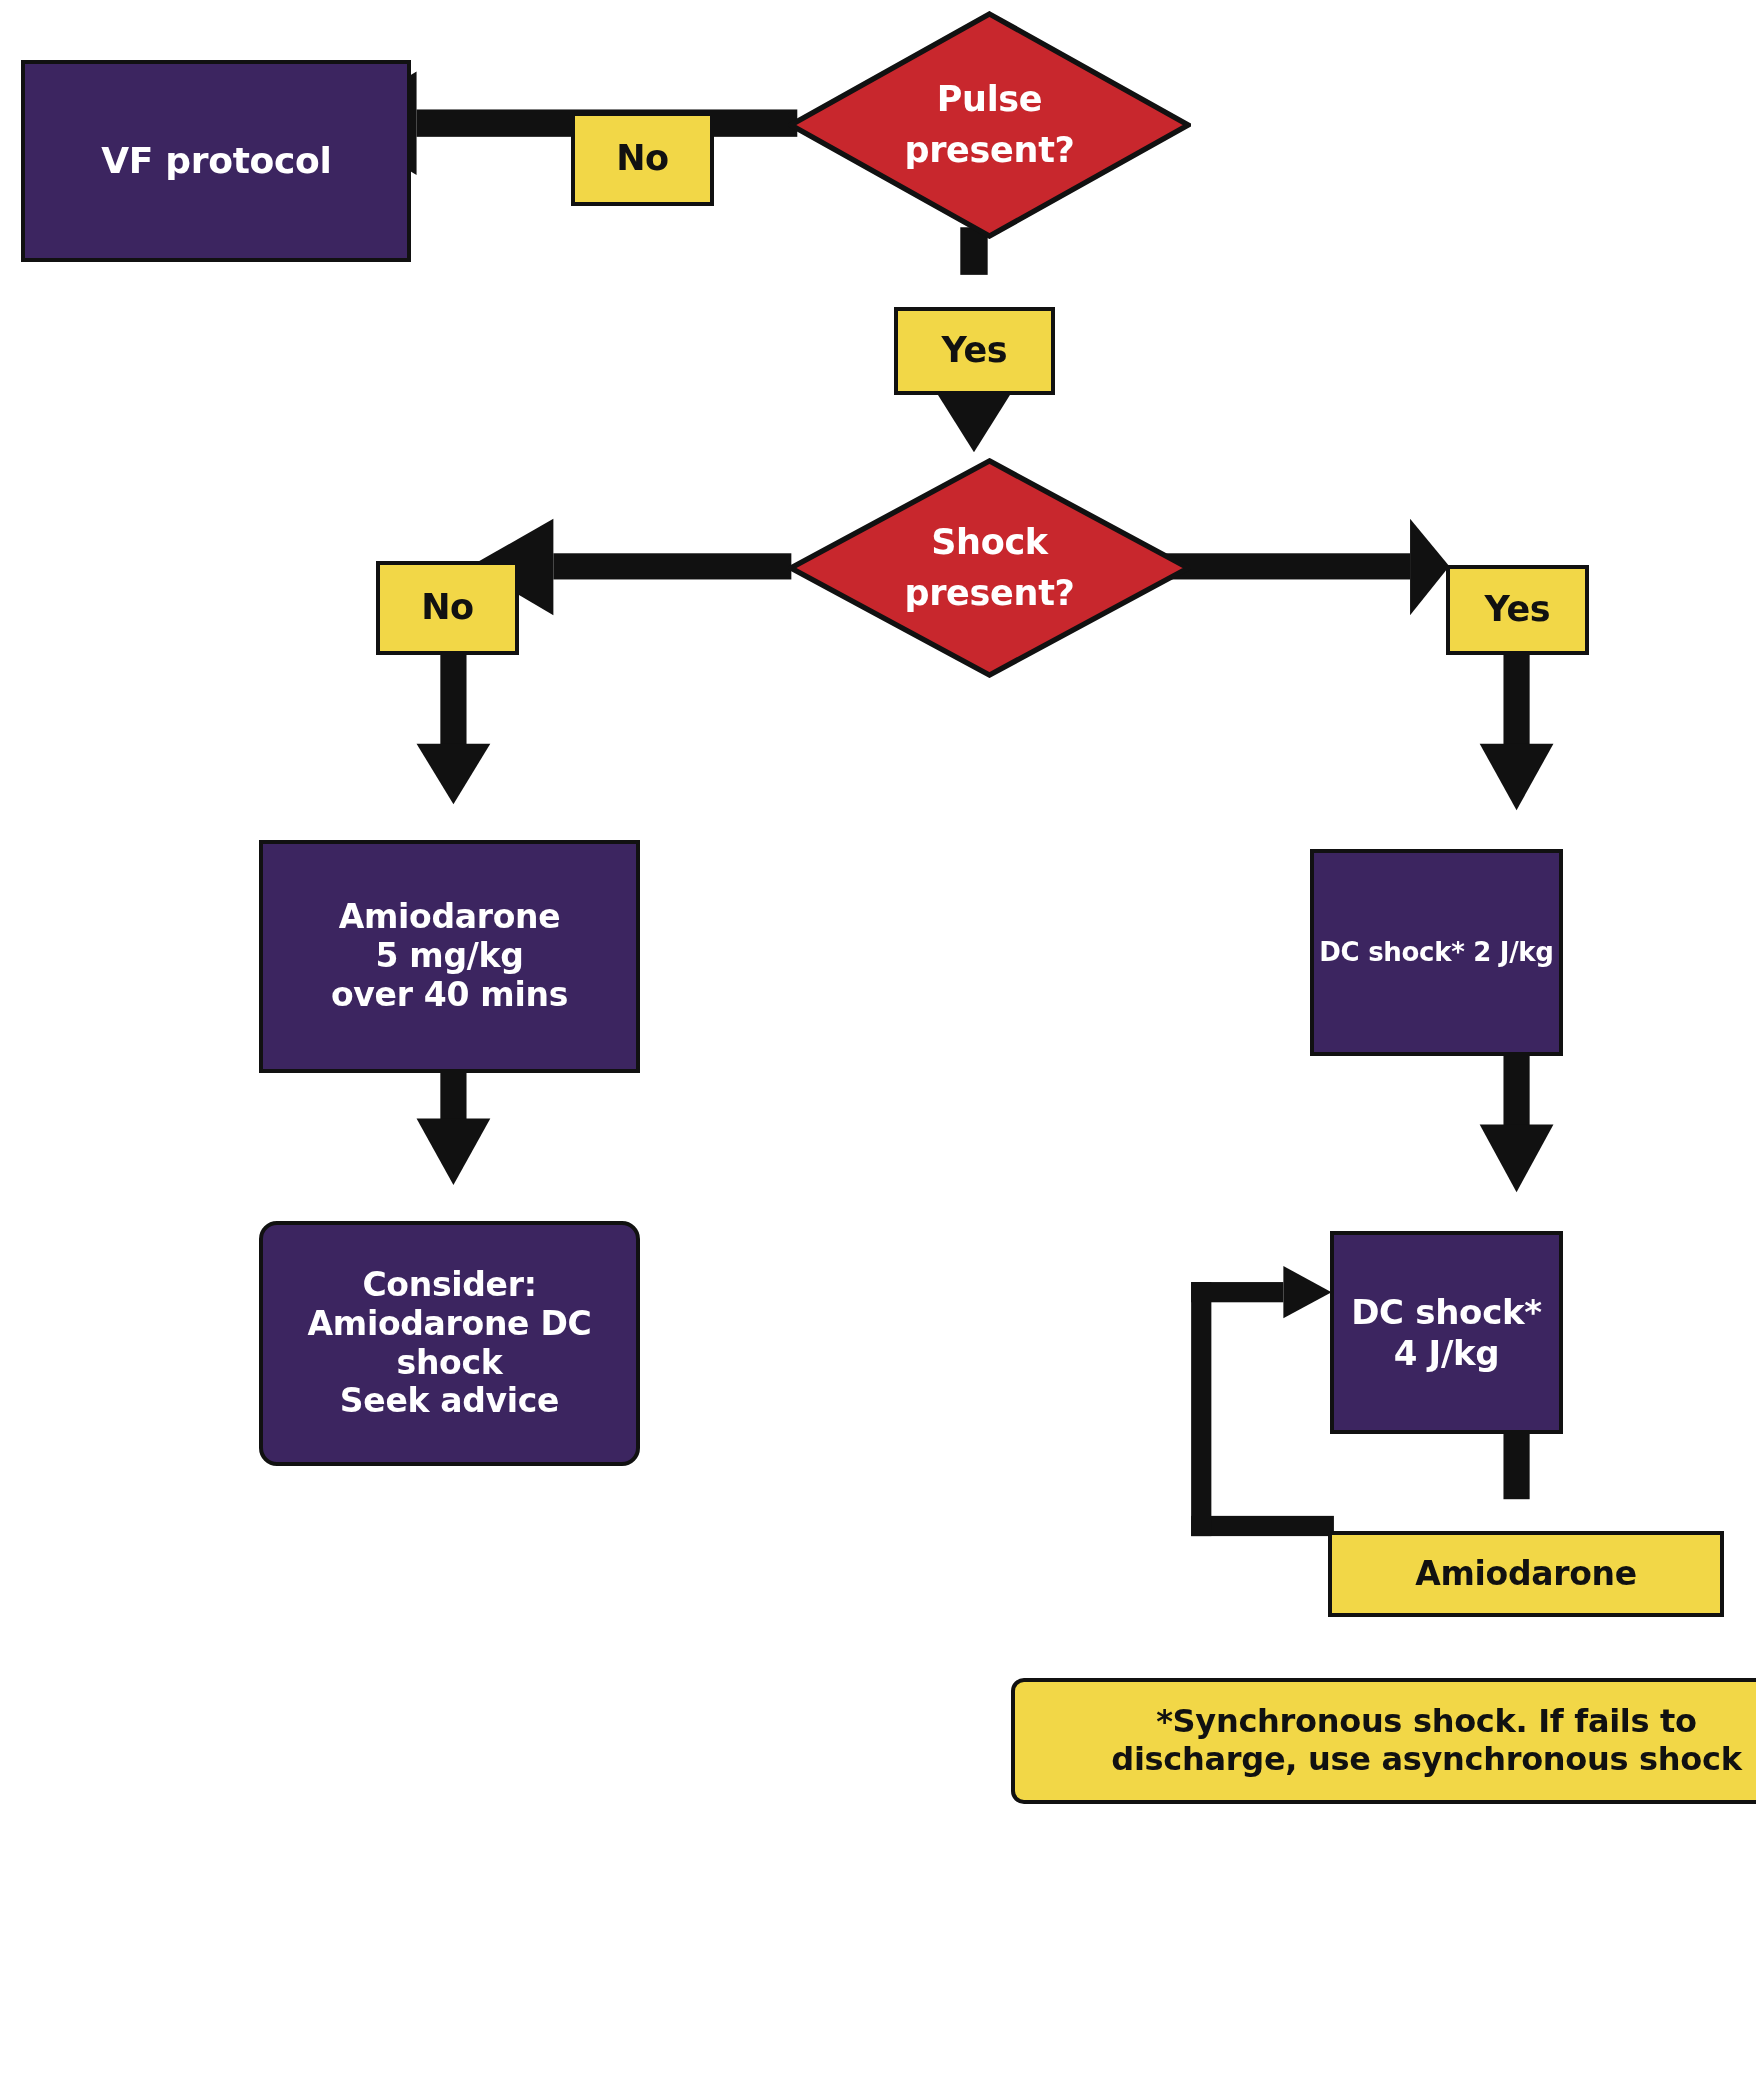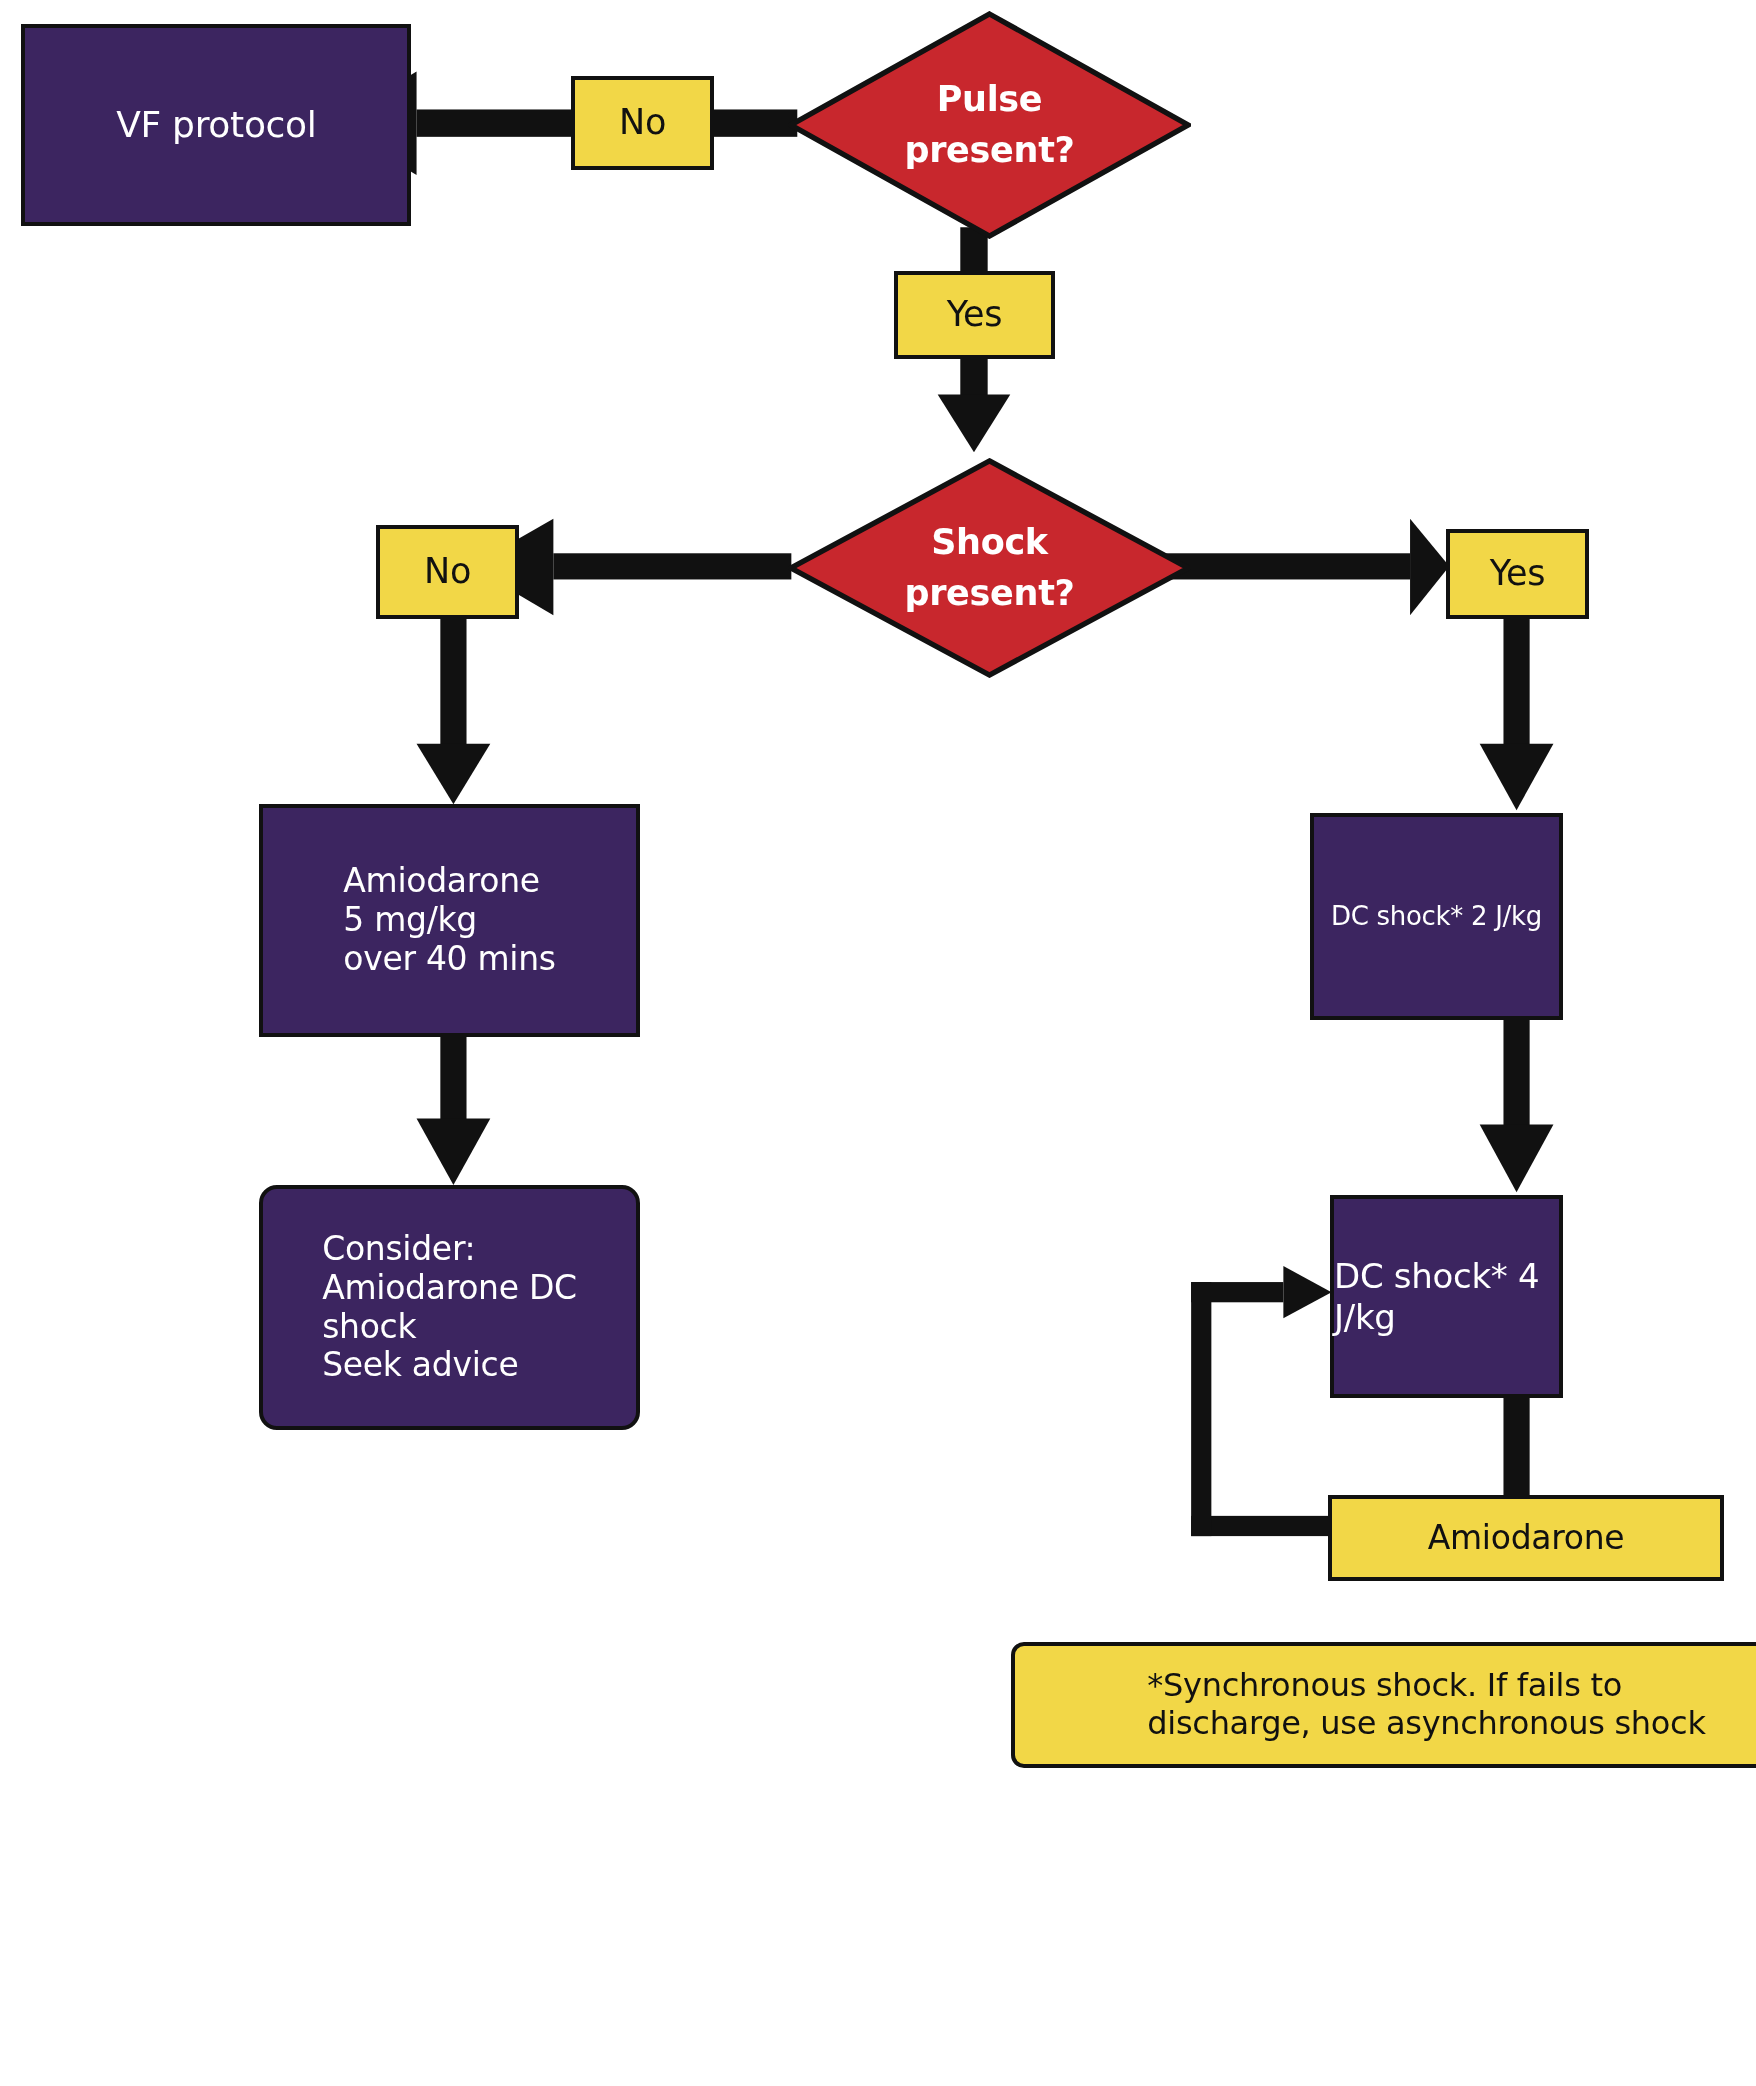--- a/index.html
+++ b/index.html
@@ -26,24 +26,26 @@
     width: 1757px;
     height: 2087px;
     pointer-events: none;
   }
   .node {
     position: absolute;
     box-sizing: border-box;
     display: flex;
     align-items: center;
     justify-content: center;
+    text-align: center;
     border: 4.2px solid #111111;
-    font-weight: normal;
+    font-weight: bold;
     line-height: 1.18;
     letter-spacing: -0.3px;
+    margin-top: 36px;
   }
   .node-process {
     background: #3C2560;
     color: #ffffff;
   }
   .node-label {
     background: #F2D747;
     color: #111111;
   }
   .node-note {

